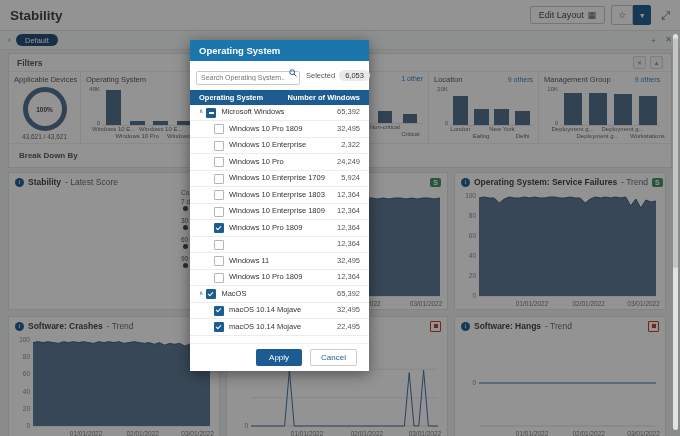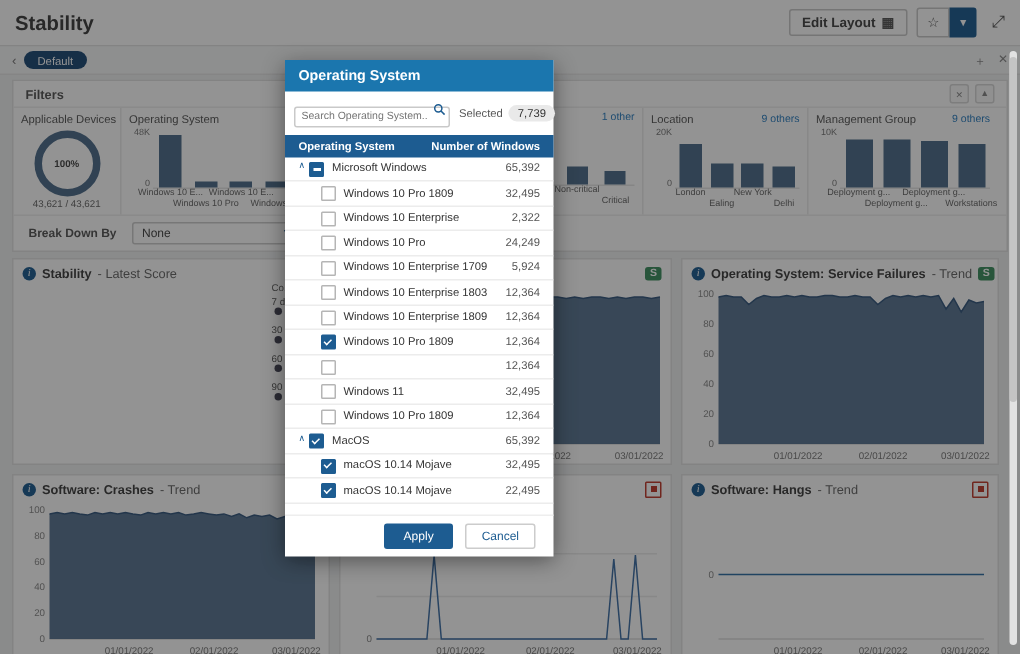--- a/index.html
+++ b/index.html
@@ -3,21 +3,21 @@
 <meta charset="utf-8">
 <style>
   html,body{margin:0;padding:0;}
   body{width:680px;height:436px;position:relative;overflow:hidden;background:#eef0f1;
        font-family:"Liberation Sans",sans-serif;-webkit-font-smoothing:antialiased;}
   
   .topbar{height:30px;background:#fff;border-bottom:1px solid #e2e2e2;display:flex;align-items:center;padding:0 10px;}
   .page-title{font-size:13.5px;font-weight:bold;color:#3c3c3c;}
   .topbar-right{margin-left:auto;display:flex;align-items:center;gap:6px;}
   .btn-edit{display:flex;gap:4px;border:1px solid #c9c9c9;border-radius:2px;background:#fff;
-            font-size:9px;color:#444;padding:3px 8px;cursor:pointer;font-weight:bold;}
+            font-size:9px;color:#444;padding:3px 8px;cursor:pointer;}
   .grid-icon{font-size:9px;color:#555;}
   .split{display:flex;}
   .btn-star{border:1px solid #c9c9c9;border-radius:2px 0 0 2px;background:#fff;width:20px;height:18px;
             display:flex;align-items:center;justify-content:center;font-size:9px;color:#555;}
   .btn-caret{border:1px solid #1d5c91;border-radius:0 2px 2px 0;background:#1d5c91;width:16px;height:18px;
              display:flex;align-items:center;justify-content:center;font-size:7px;color:#fff;}
   .expand-icon{font-size:11px;color:#555;margin-left:4px;}
   
   .tabsrow{height:18px;display:flex;align-items:center;gap:5px;padding:0 8px;background:#f6f7f8;border-bottom:1px solid #e6e6e6;}
   .tab-chevron{font-size:9px;color:#777;}
@@ -263,24 +263,20 @@
         <div class="t-labels">
           <span style="left:12.5%;top:0px">Deployment g...</span>
           <span style="left:37.5%;top:7px">Deployment g...</span>
           <span style="left:62.5%;top:0px">Deployment g...</span>
           <span style="left:87.5%;top:7px">Workstations</span>
         </div>
       </div>
     </div>
   <div class="breakdown">
     <span class="bd-label">Break Down By</span>
-    <div class="bd-select">
-      <span>None</span>
-      <span class="bd-caret">▼</span>
-    </div>
   </div>
 </div>
 
 <div class="grid">
 
   <div class="card row1">
     <div class="card-head">
       <span class="info-icon">i</span>
       <span class="card-title">Stability</span>
       <span class="card-suffix">- Latest Score</span>
@@ -400,21 +396,21 @@
   <div class="modal-header">Operating System</div>
   <div class="modal-search">
     <span class="search-wrap">
       <input class="search-input" placeholder="Search Operating System..." style="">
       <svg class="search-icon" width="8" height="8" viewBox="0 0 8 8">
         <circle cx="3.2" cy="3.2" r="2.4" fill="none" stroke="#1d5c91" stroke-width="1"></circle>
         <line x1="5" y1="5" x2="7.4" y2="7.4" stroke="#1d5c91" stroke-width="1"></line>
       </svg>
     </span>
     <span class="sel-label">Selected</span>
-    <span class="sel-pill">7,739</span>
+    <span class="sel-pill">6,053</span>
   </div>
   <div class="modal-thead">
     <span>Operating System</span>
     <span>Number of Windows</span>
   </div>
   <div class="modal-rows">
       <div class="mrow">
         <span class="chev">∧</span>
         <span class="cb ind"></span>
         <span class="mlabel">Microsoft Windows</span>

